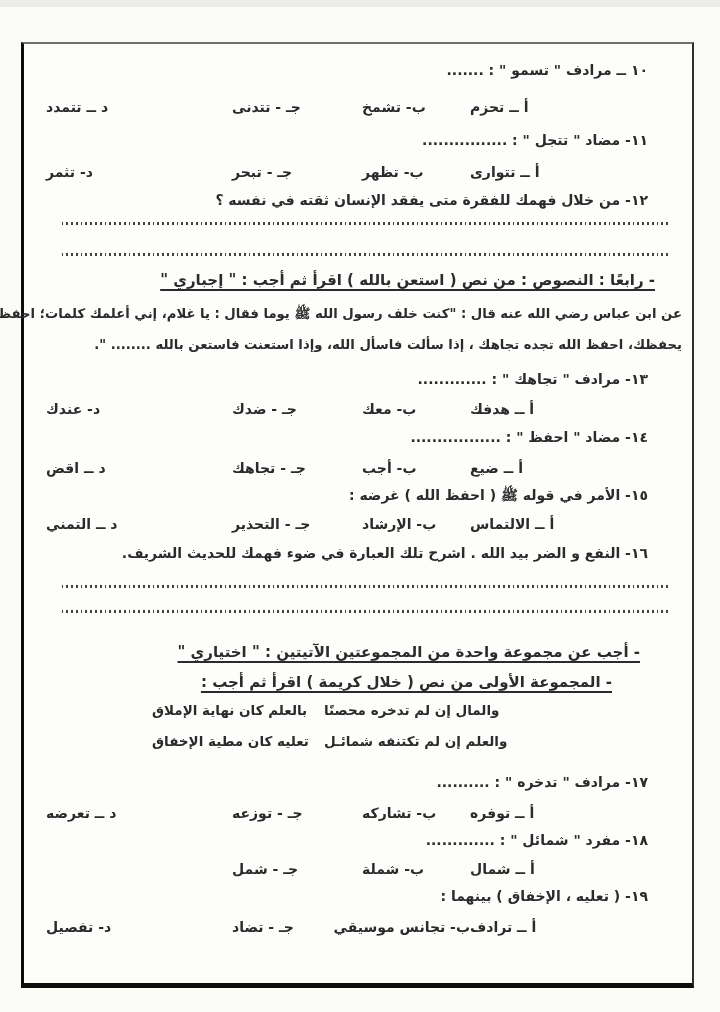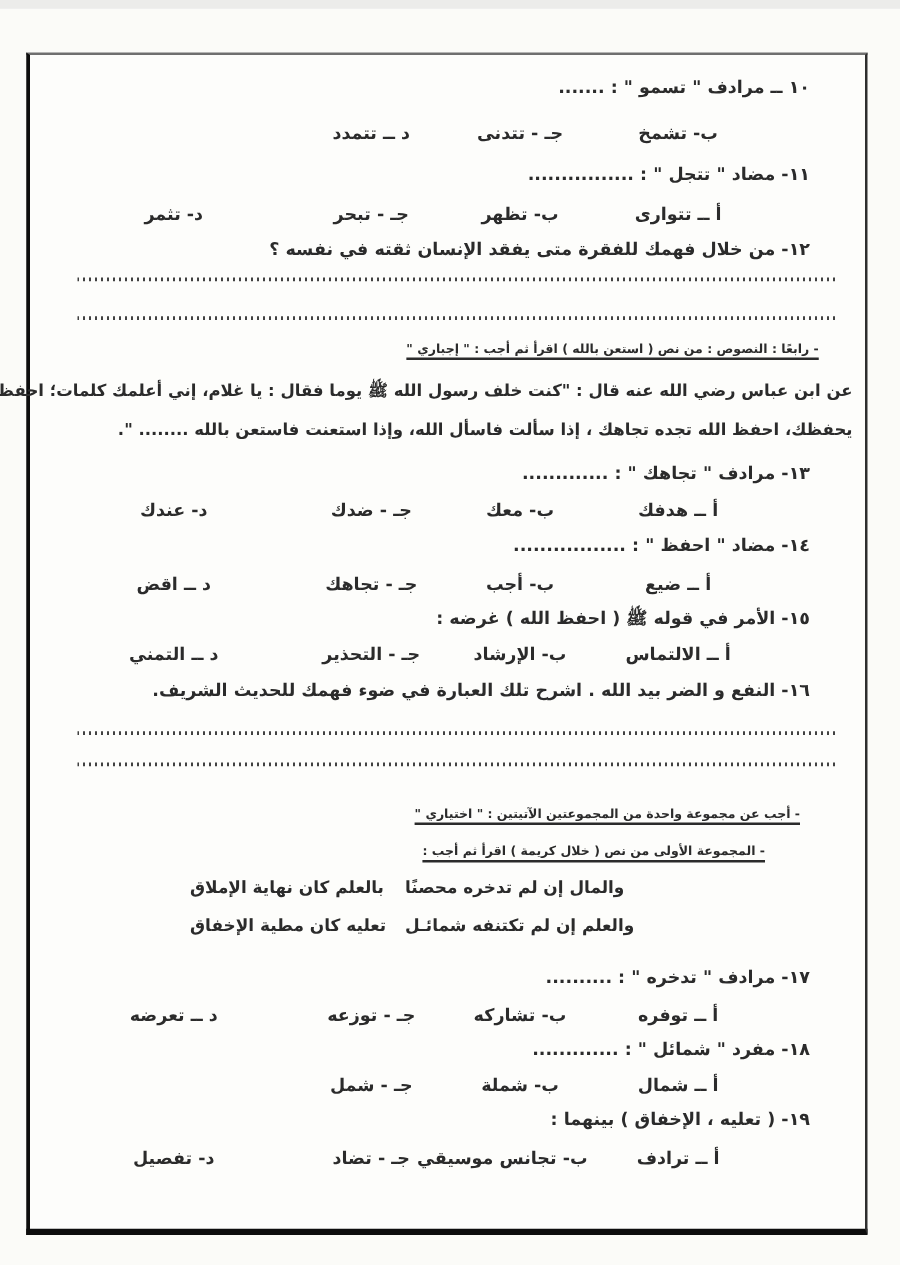--- a/index.html
+++ b/index.html
@@ -25,23 +25,23 @@
   .q{
     padding-right:34px;
     font-size:14px;font-weight:700;line-height:21px;height:21px;
     text-align:right;white-space:nowrap;
   }
   .opts{
     padding-right:67px;
     display:grid;grid-template-columns:145px 108px 130px auto;
     font-size:14px;font-weight:700;line-height:21px;height:21px;
   }
-  .opt{text-align:center;white-space:nowrap;}
+  .opt{text-align:left;white-space:nowrap;}
   .hdr{
-    font-size:10px;font-weight:700;line-height:24px;height:24px;
+    font-size:15px;font-weight:700;line-height:24px;height:24px;
     text-align:right;white-space:nowrap;
     text-decoration:underline;text-underline-offset:4px;text-decoration-thickness:1.5px;
   }
   .hdr-part4{padding-right:27px;}
   .hdr-choice{padding-right:42px;}
   .hdr-group{padding-right:70px;}
   .passage{
     font-size:13.2px;font-weight:700;line-height:21px;height:21px;
     text-align:right;white-space:nowrap;letter-spacing:-0.2px;
   }
@@ -58,20 +58,21 @@
 </style>
 </head>
 <body>
 
 <div class="scan-edge"></div>
 
 <div class="sheet-frame">
 
   <div class="q" style="margin-top:16px">١٠ ــ مرادف " تسمو " : .......</div>
   <div class="opts" style="margin-top:16px">
+    <span class="opt">أ ــ تحزم</span>
     <span class="opt">ب- تشمخ</span>
     <span class="opt">جـ - تتدنى</span>
     <span class="opt">د ــ تتمدد</span>
   </div>
 
   <div class="q" style="margin-top:12px">١١- مضاد " تتجل " : ................</div>
   <div class="opts" style="margin-top:11px">
     <span class="opt">أ ــ تتوارى</span>
     <span class="opt">ب- تظهر</span>
     <span class="opt">جـ - تبحر</span>

